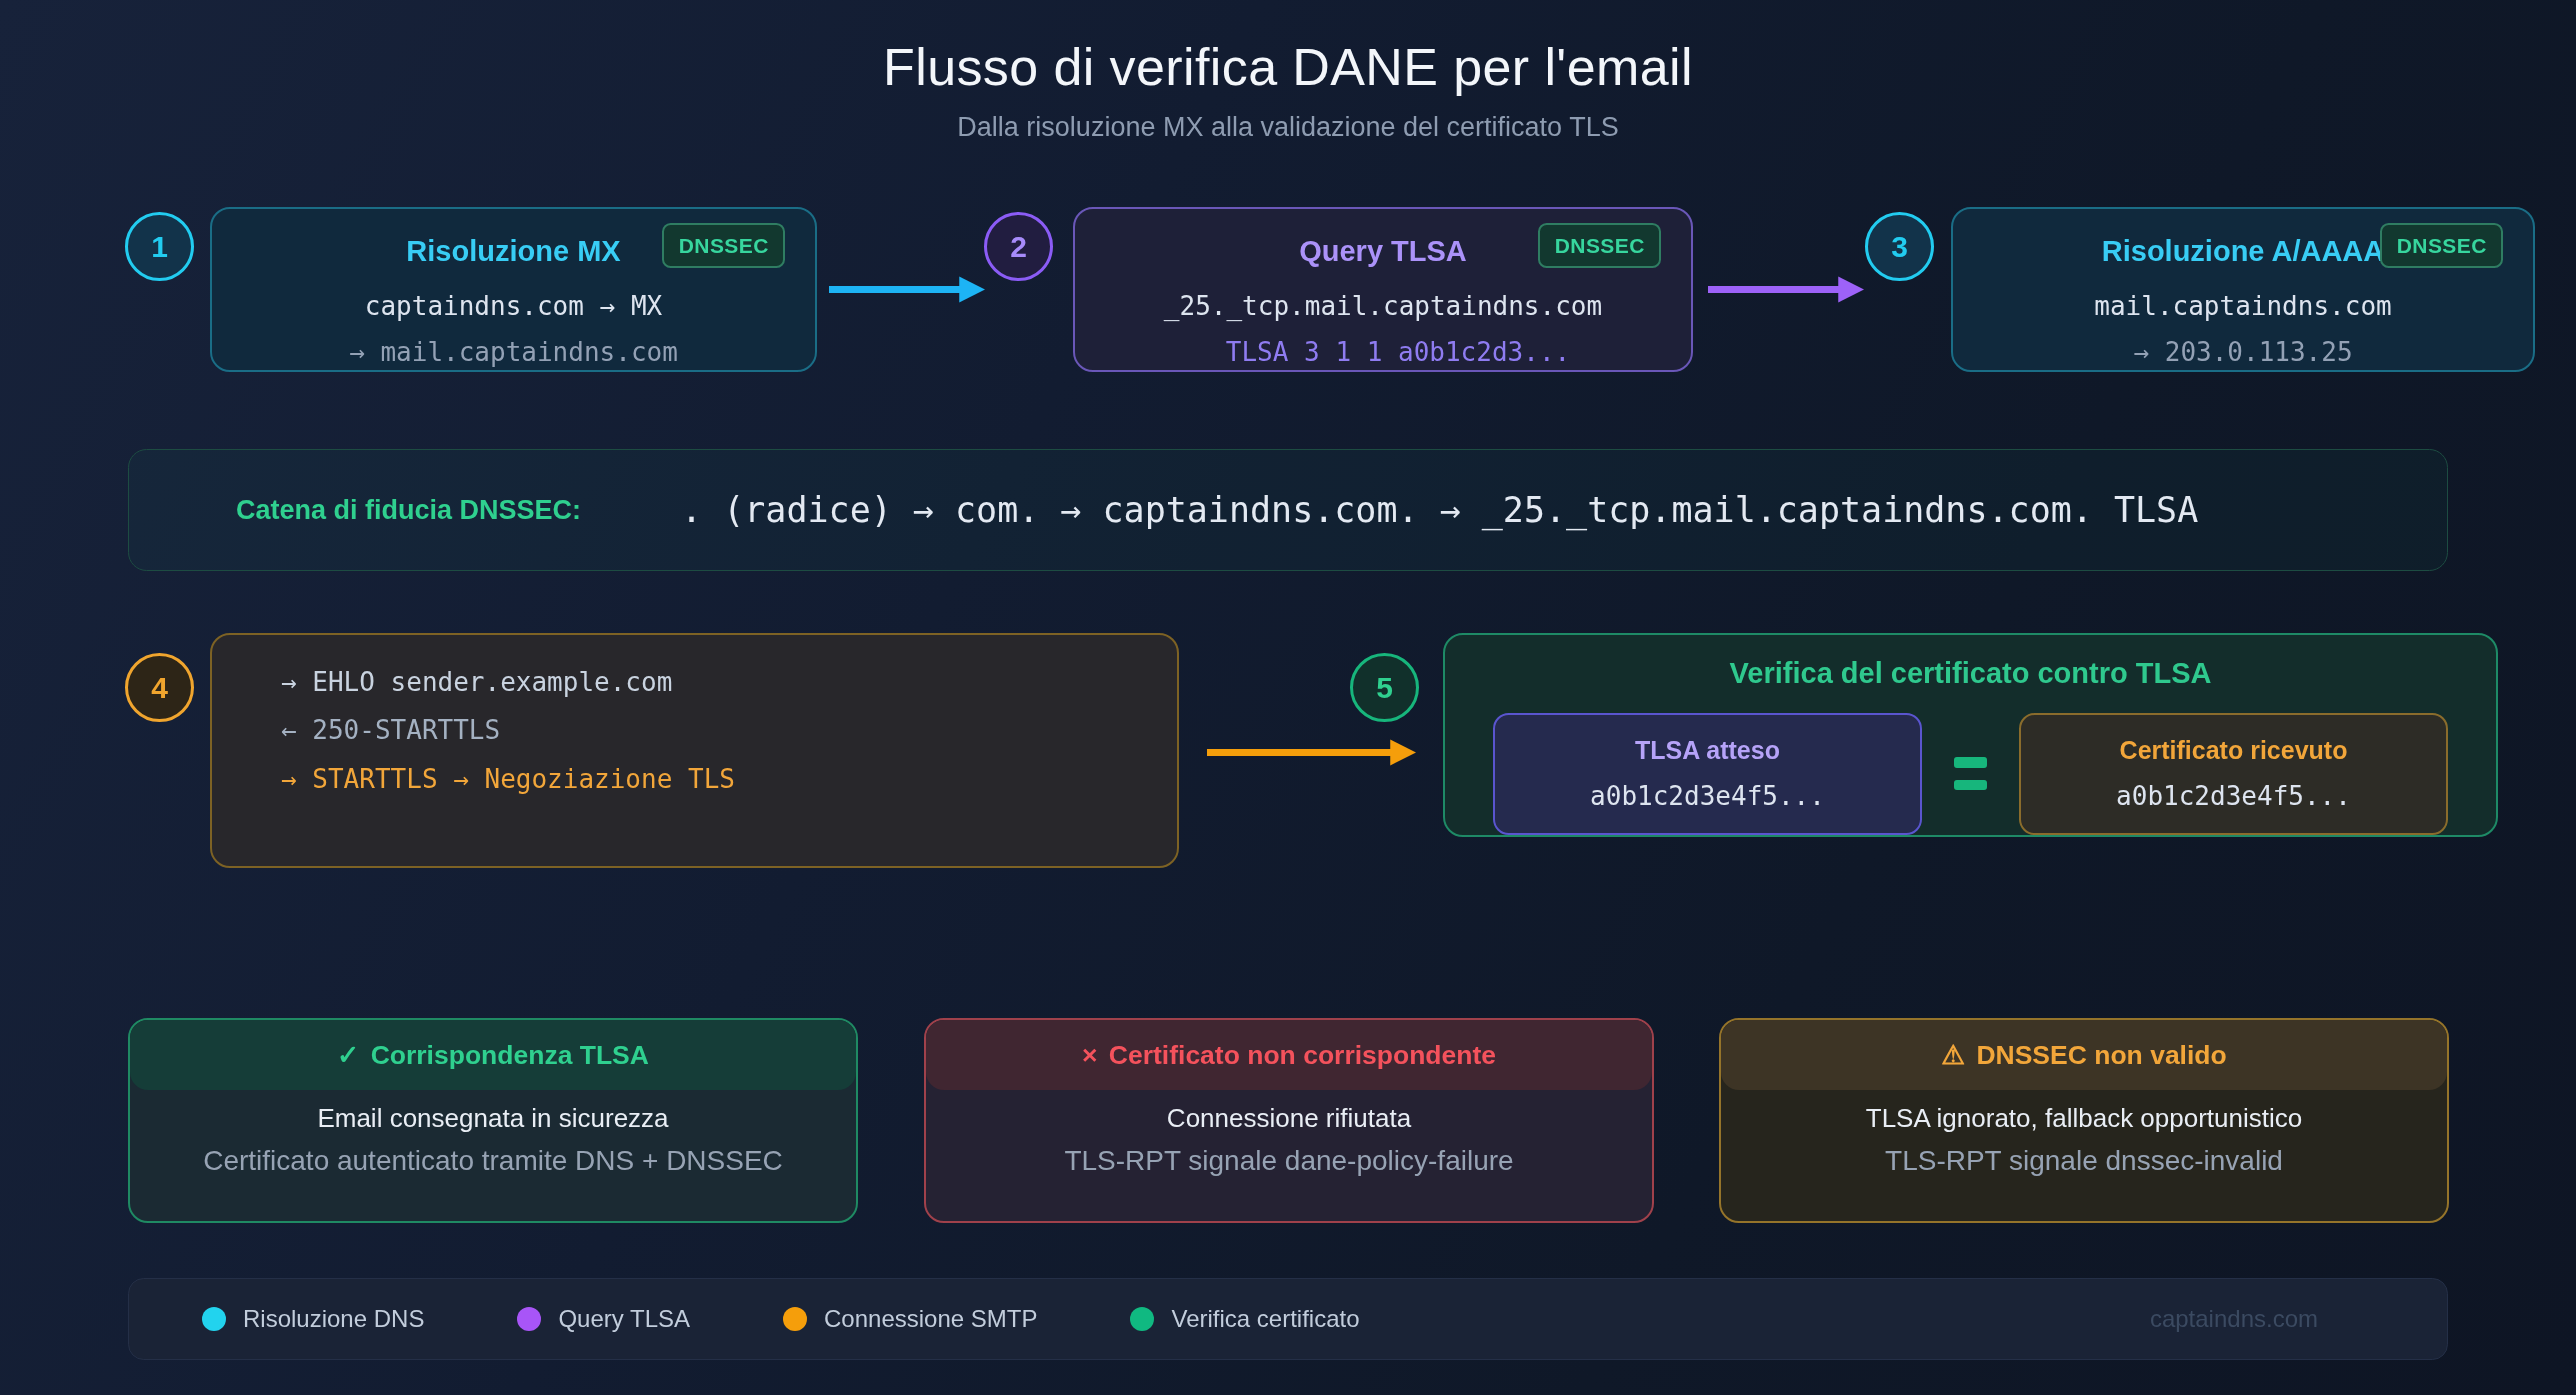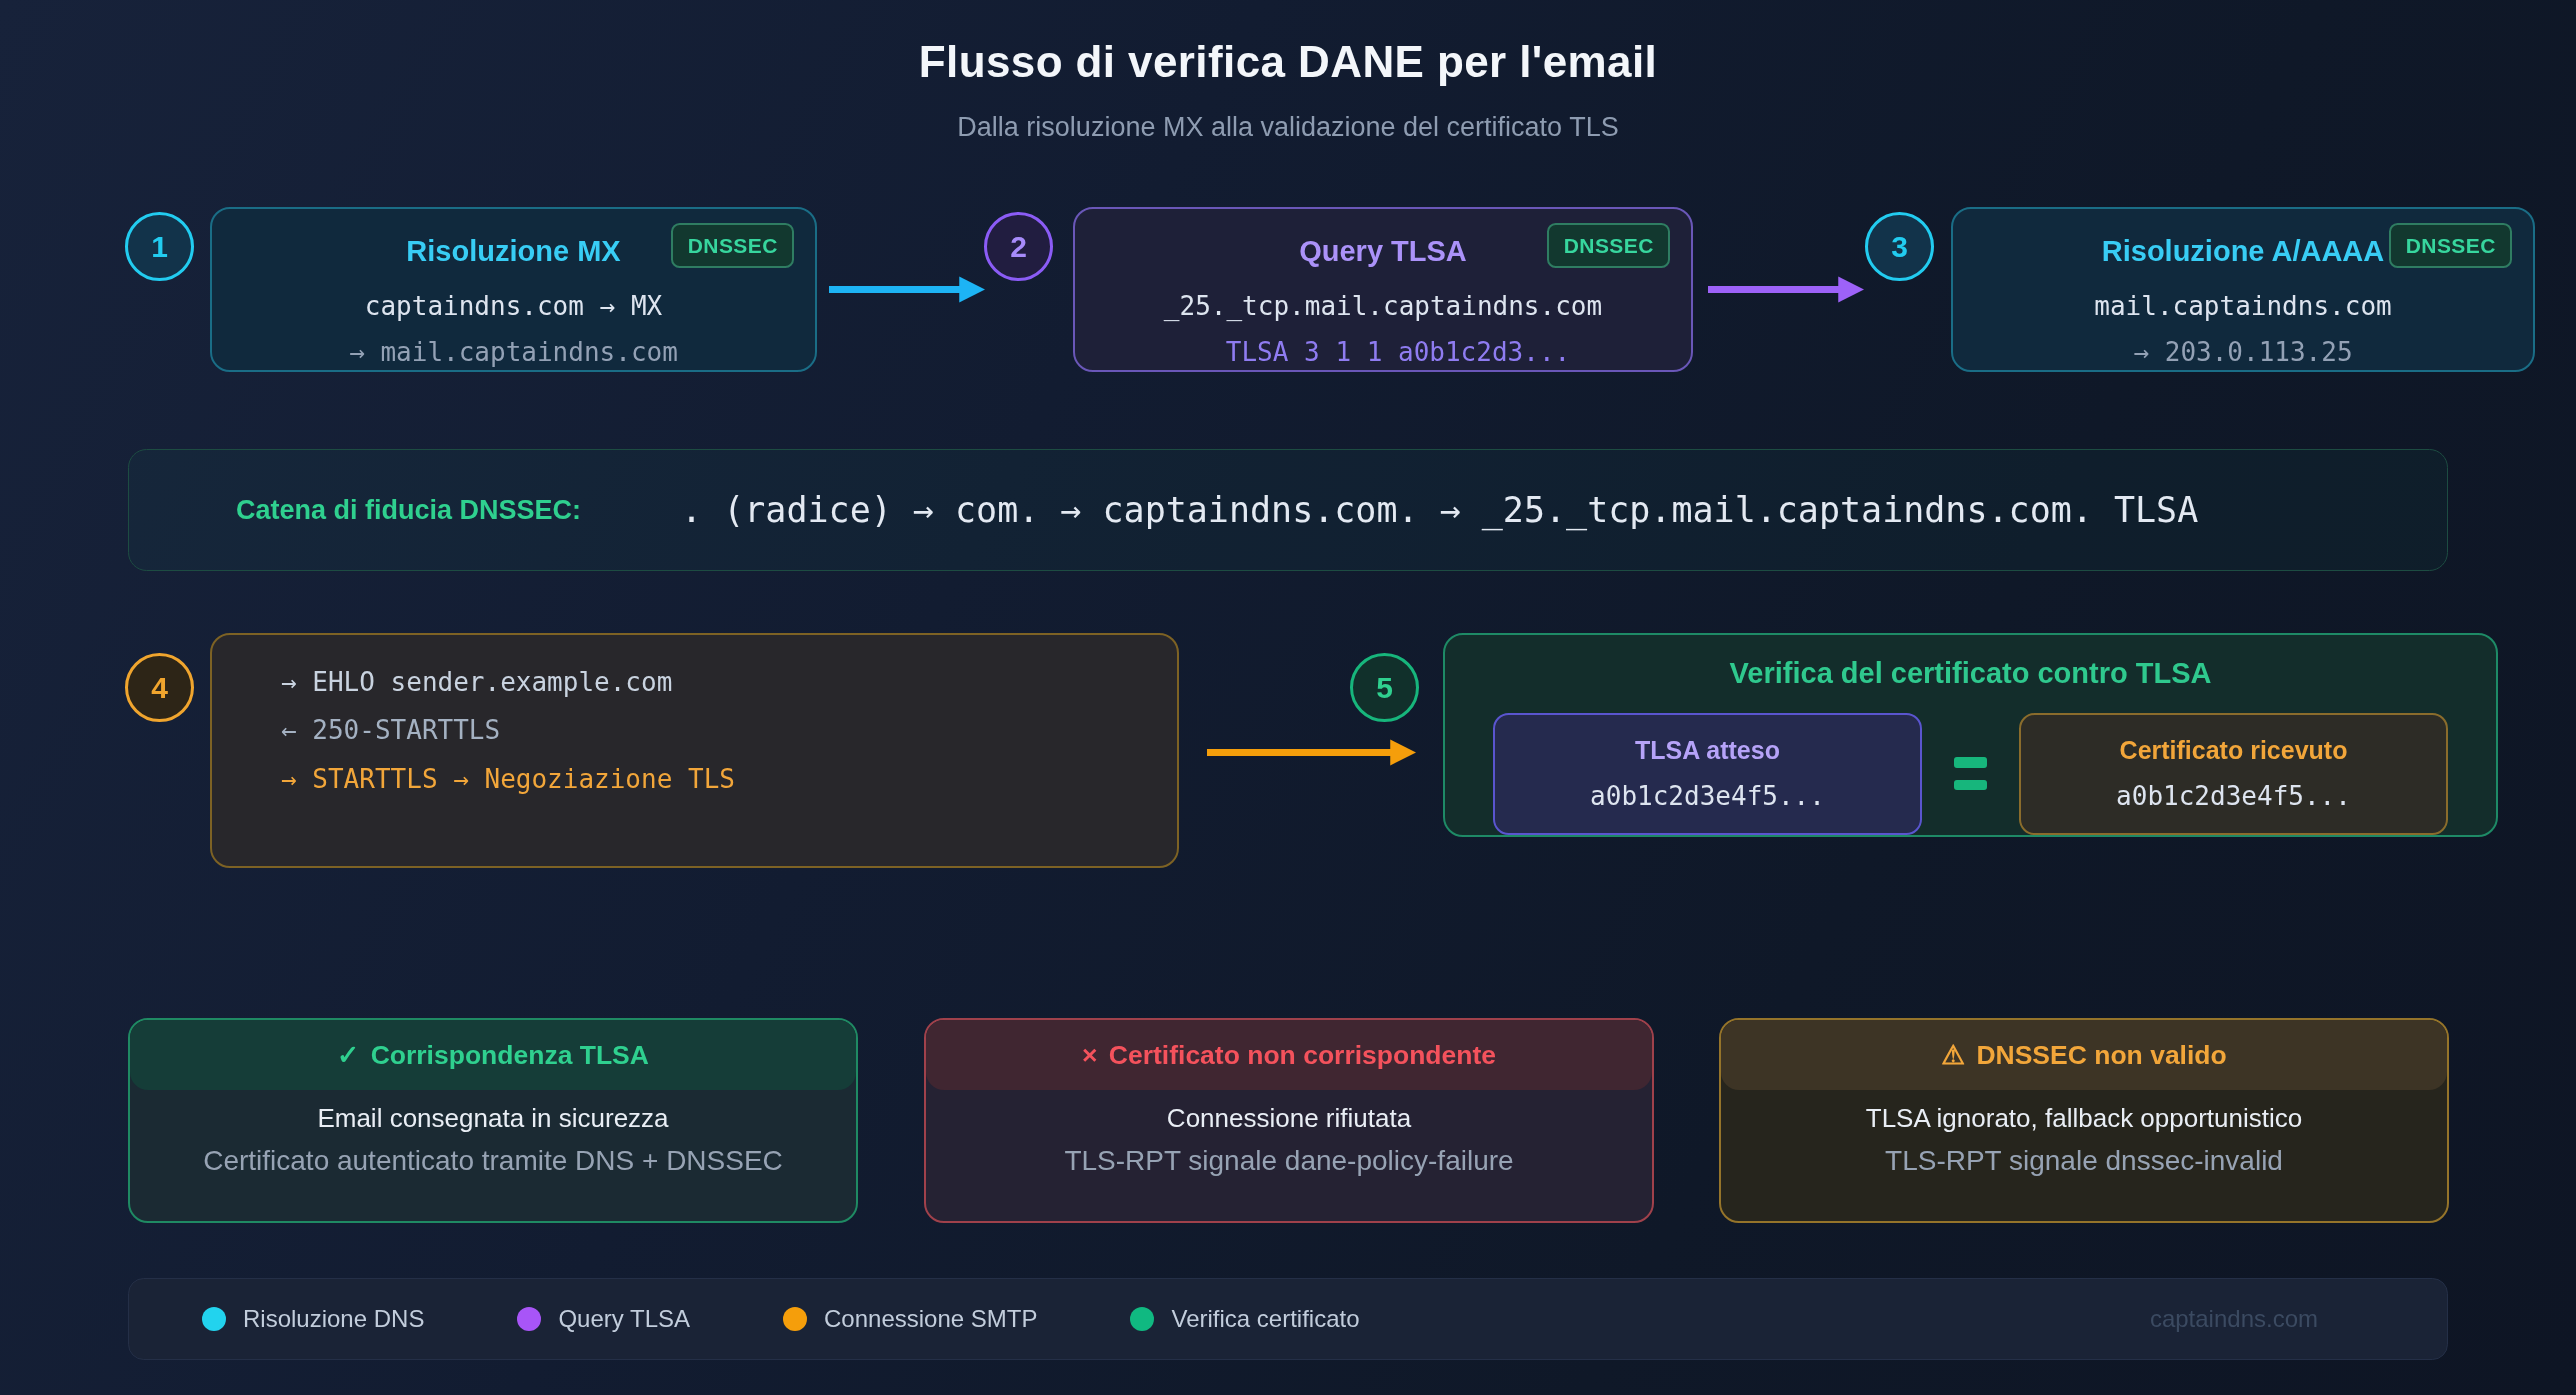--- a/index.html
+++ b/index.html
@@ -2,40 +2,40 @@
 <html style="font-size:11.4px"><head>
 <meta charset="utf-8">
 <style>
   html,body{margin:0;padding:0;background:#0e1626;}
   .page{
     position:relative;width:2576px;height:1395px;overflow:hidden;
     background:linear-gradient(118deg,#17223a 0%,#121c31 38%,#0f1828 70%,#0e1524 100%);
     font-family:"Liberation Sans",sans-serif;color:#e9eef5;
   }
   .abs{position:absolute;box-sizing:border-box;}
-  .title{top:37px;left:0;width:100%;text-align:center;font-size:44px;font-weight:700;color:#f3f6fa;letter-spacing:0.4px;}
+  .title{top:37px;left:0;width:100%;text-align:center;font-size:52px;font-weight:400;color:#f3f6fa;letter-spacing:0.4px;}
   .subtitle{top:112px;left:0;width:100%;text-align:center;font-size:27px;color:#8e9cb1;}
 
   .step-circle{width:69px;height:69px;border-radius:50%;border:3.6px solid;display:flex;align-items:center;justify-content:center;font-size:30px;font-weight:700;}
   .cir-cyan{border-color:#22ccf0;color:#22ccf0;background:#12334a;}
   .cir-purple{border-color:#8b5cf6;color:#a78bfa;background:#211d40;}
   .cir-amber{border-color:#f0a52e;color:#f0a52e;background:#2d2517;}
   .cir-green{border-color:#17b67c;color:#2fd08f;background:#11302b;}
 
   .node{border-radius:20px;border:2.1px solid;text-align:center;}
   .node .ntitle{font-size:29px;font-weight:700;margin-top:26px;}
   .mono{font-family:"DejaVu Sans Mono",monospace;}
   .node .l1{margin-top:23px;font-size:26px;color:#dde4ef;}
   .node .l2{margin-top:15.7px;font-size:26px;color:#93a1b5;}
   .node-cyan{border-color:#1a6d86;background:#10293d;}
   .node-cyan .ntitle{color:#38cdf5;}
   .node-purple{border-color:#6a57b8;background:#1e2038;}
   .node-purple .ntitle{color:#ab92f9;}
   .node-purple .l2{color:#8f7cf1;padding-left:30px;}
-  .badge{position:absolute;top:14.3px;right:21px;font-size:21px;font-weight:700;color:#37d69e;background:#12382f;border:2.1px solid #2f7d62;border-radius:8.6px;padding:8.6px 14.3px;letter-spacing:0.4px;}
+  .badge{position:absolute;top:14.3px;right:30px;font-size:21px;font-weight:700;color:#37d69e;background:#12382f;border:2.1px solid #2f7d62;border-radius:8.6px;padding:8.6px 14.3px;letter-spacing:0.4px;}
 
   .chainbar{border-radius:18.6px;border:1.4px solid #1d4c42;background:rgba(16,185,129,.045);
     display:flex;align-items:center;}
   .chain-label{font-size:27px;font-weight:700;color:#2fd08f;margin-left:107px;white-space:nowrap;}
   .chain-value{font-size:35px;color:#e3e9f2;margin-left:100px;white-space:nowrap;}
 
   .node-amber{border-color:#7d6224;background:#28272b;}
   .node-amber .ntitle{color:#f2a63a;}
   .smtp-lines{margin:31.5px 0 0 69px;text-align:left;}
   .smtp-line{font-size:26px;margin-bottom:18.6px;}

